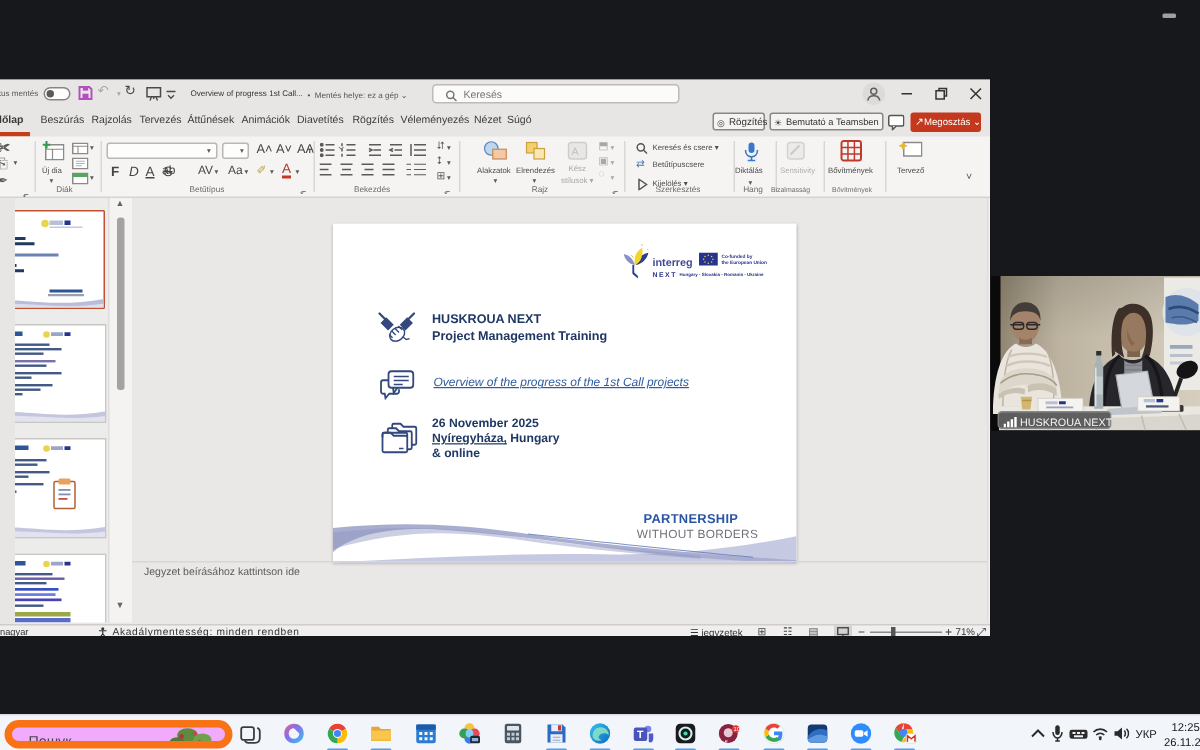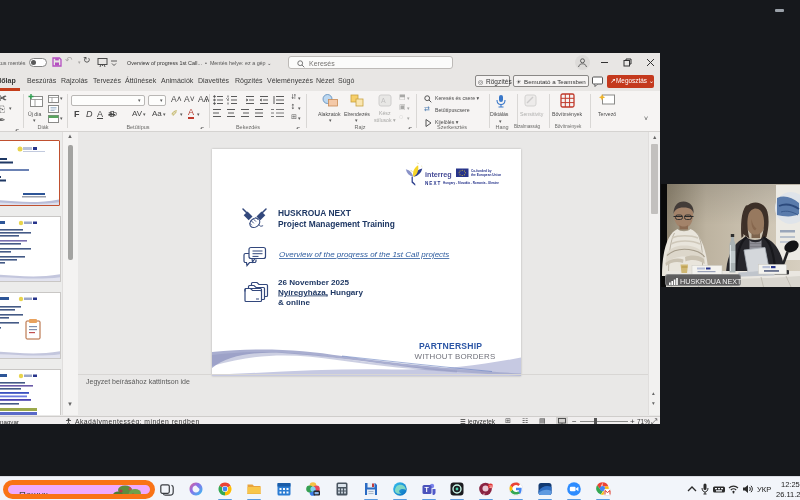--- a/index.html
+++ b/index.html
@@ -264,21 +264,21 @@
     <div class="gdiv" style="left:590px;"></div>
 
     <svg class="abs" style="left:599px; top:2px;" width="16" height="14" viewBox="0 0 16 14">
       <rect x="3.5" y="2" width="12" height="9" fill="#fff" stroke="#8a8a88"></rect>
       <path d="M3 1 l1 2.2 2.2 1 -2.2 1 -1 2.2 -1-2.2L0 4.2l2.2-1Z" fill="#f0b429"></path>
     </svg>
     <span class="ricon-txt" style="left:598px; top:20px;">Tervező</span>
     <span class="glyph" style="left:644px; top:24px; font-size:7px; color:#555;">˅</span>
   </div>
 
-  <div class="abs" style="left:0; top:79px; width:660px; height:283.5px; background:#e9e8e7; overflow:hidden;">
+  <div class="abs" style="left:10px; top:79px; width:660px; height:283.5px; background:#e9e8e7; overflow:hidden;">
 
     <div class="abs" style="left:0; top:0; width:62px; height:283px; background:#ececeb; overflow:hidden;">
 
       <div class="abs" style="left:-28px; top:8px; width:88px; height:66px; background:#fff; border:1.5px solid #c0502f; border-radius:1px; overflow:hidden;">
         <svg width="88" height="66" viewBox="0 0 88 66">
           <g transform="translate(28,0)">
             <circle cx="19" cy="8" r="2.5" fill="#e8d44d"></circle>
               <rect x="22" y="6" width="9" height="3" fill="#9aa6c8" opacity="0.7"></rect>
               <rect x="32" y="6" width="4" height="3" fill="#27348b"></rect>
               <rect x="22" y="10" width="22" height="1" fill="#9aa6c8" opacity="0.6"></rect>

